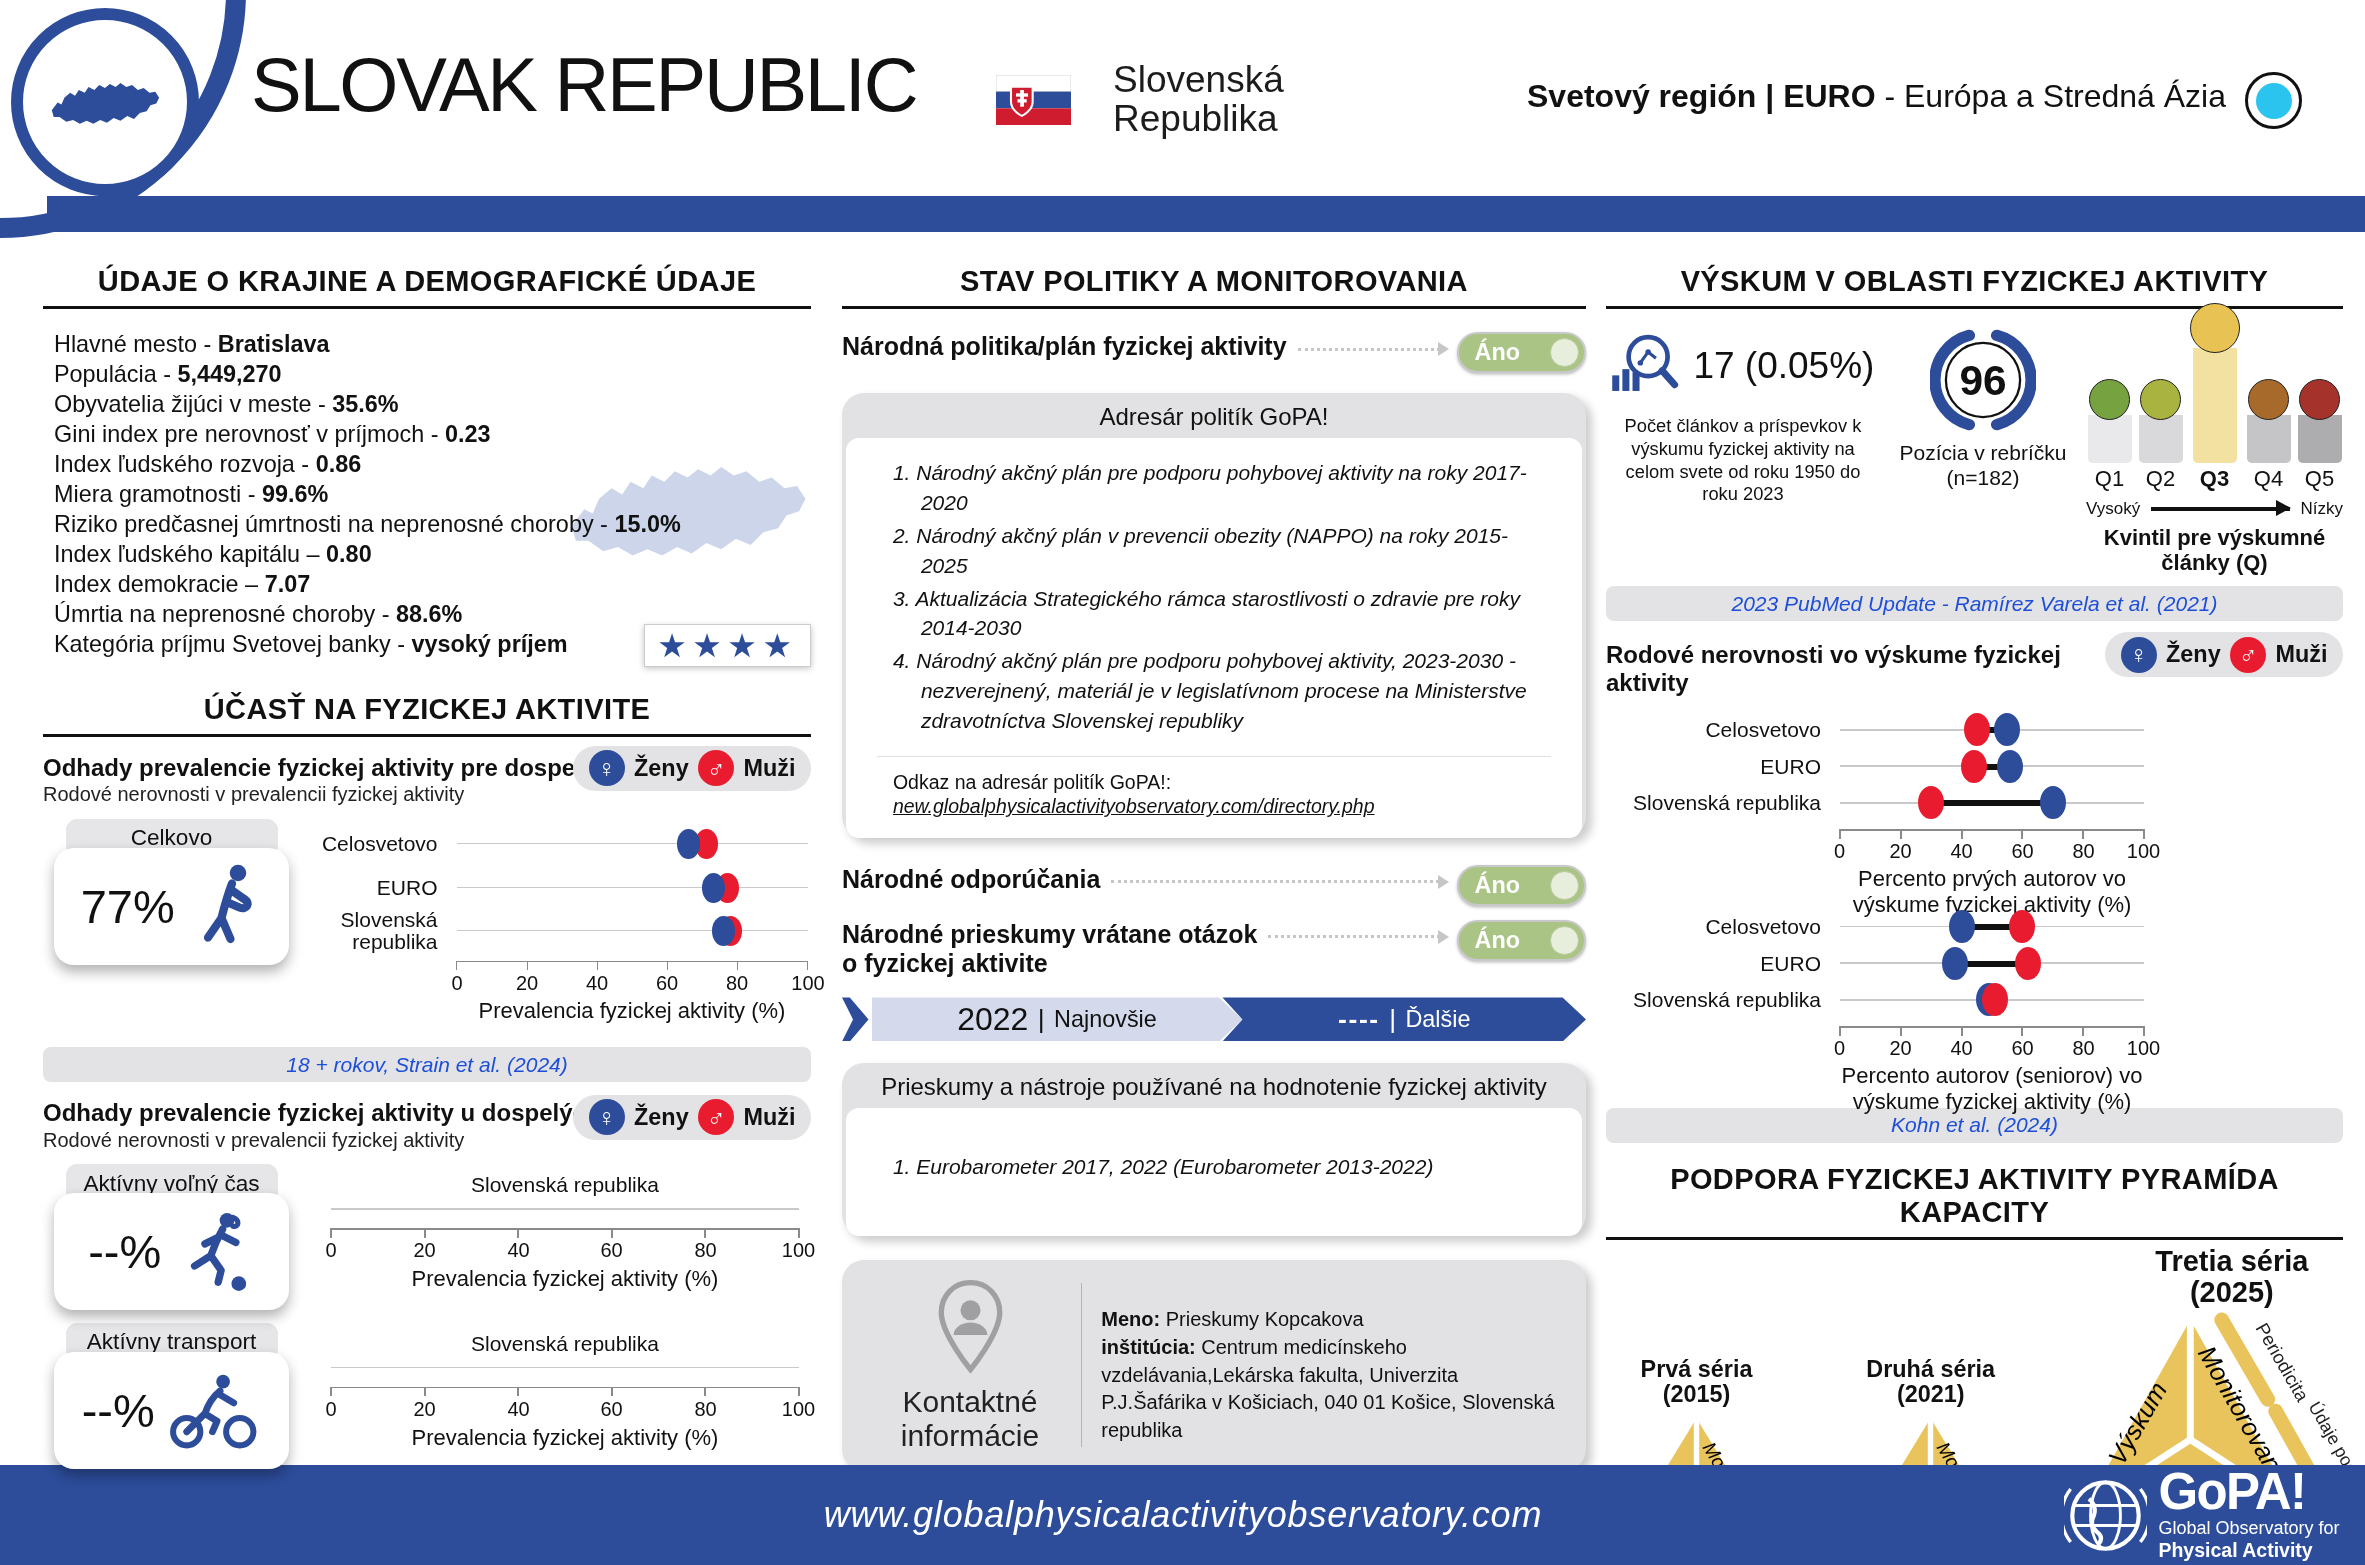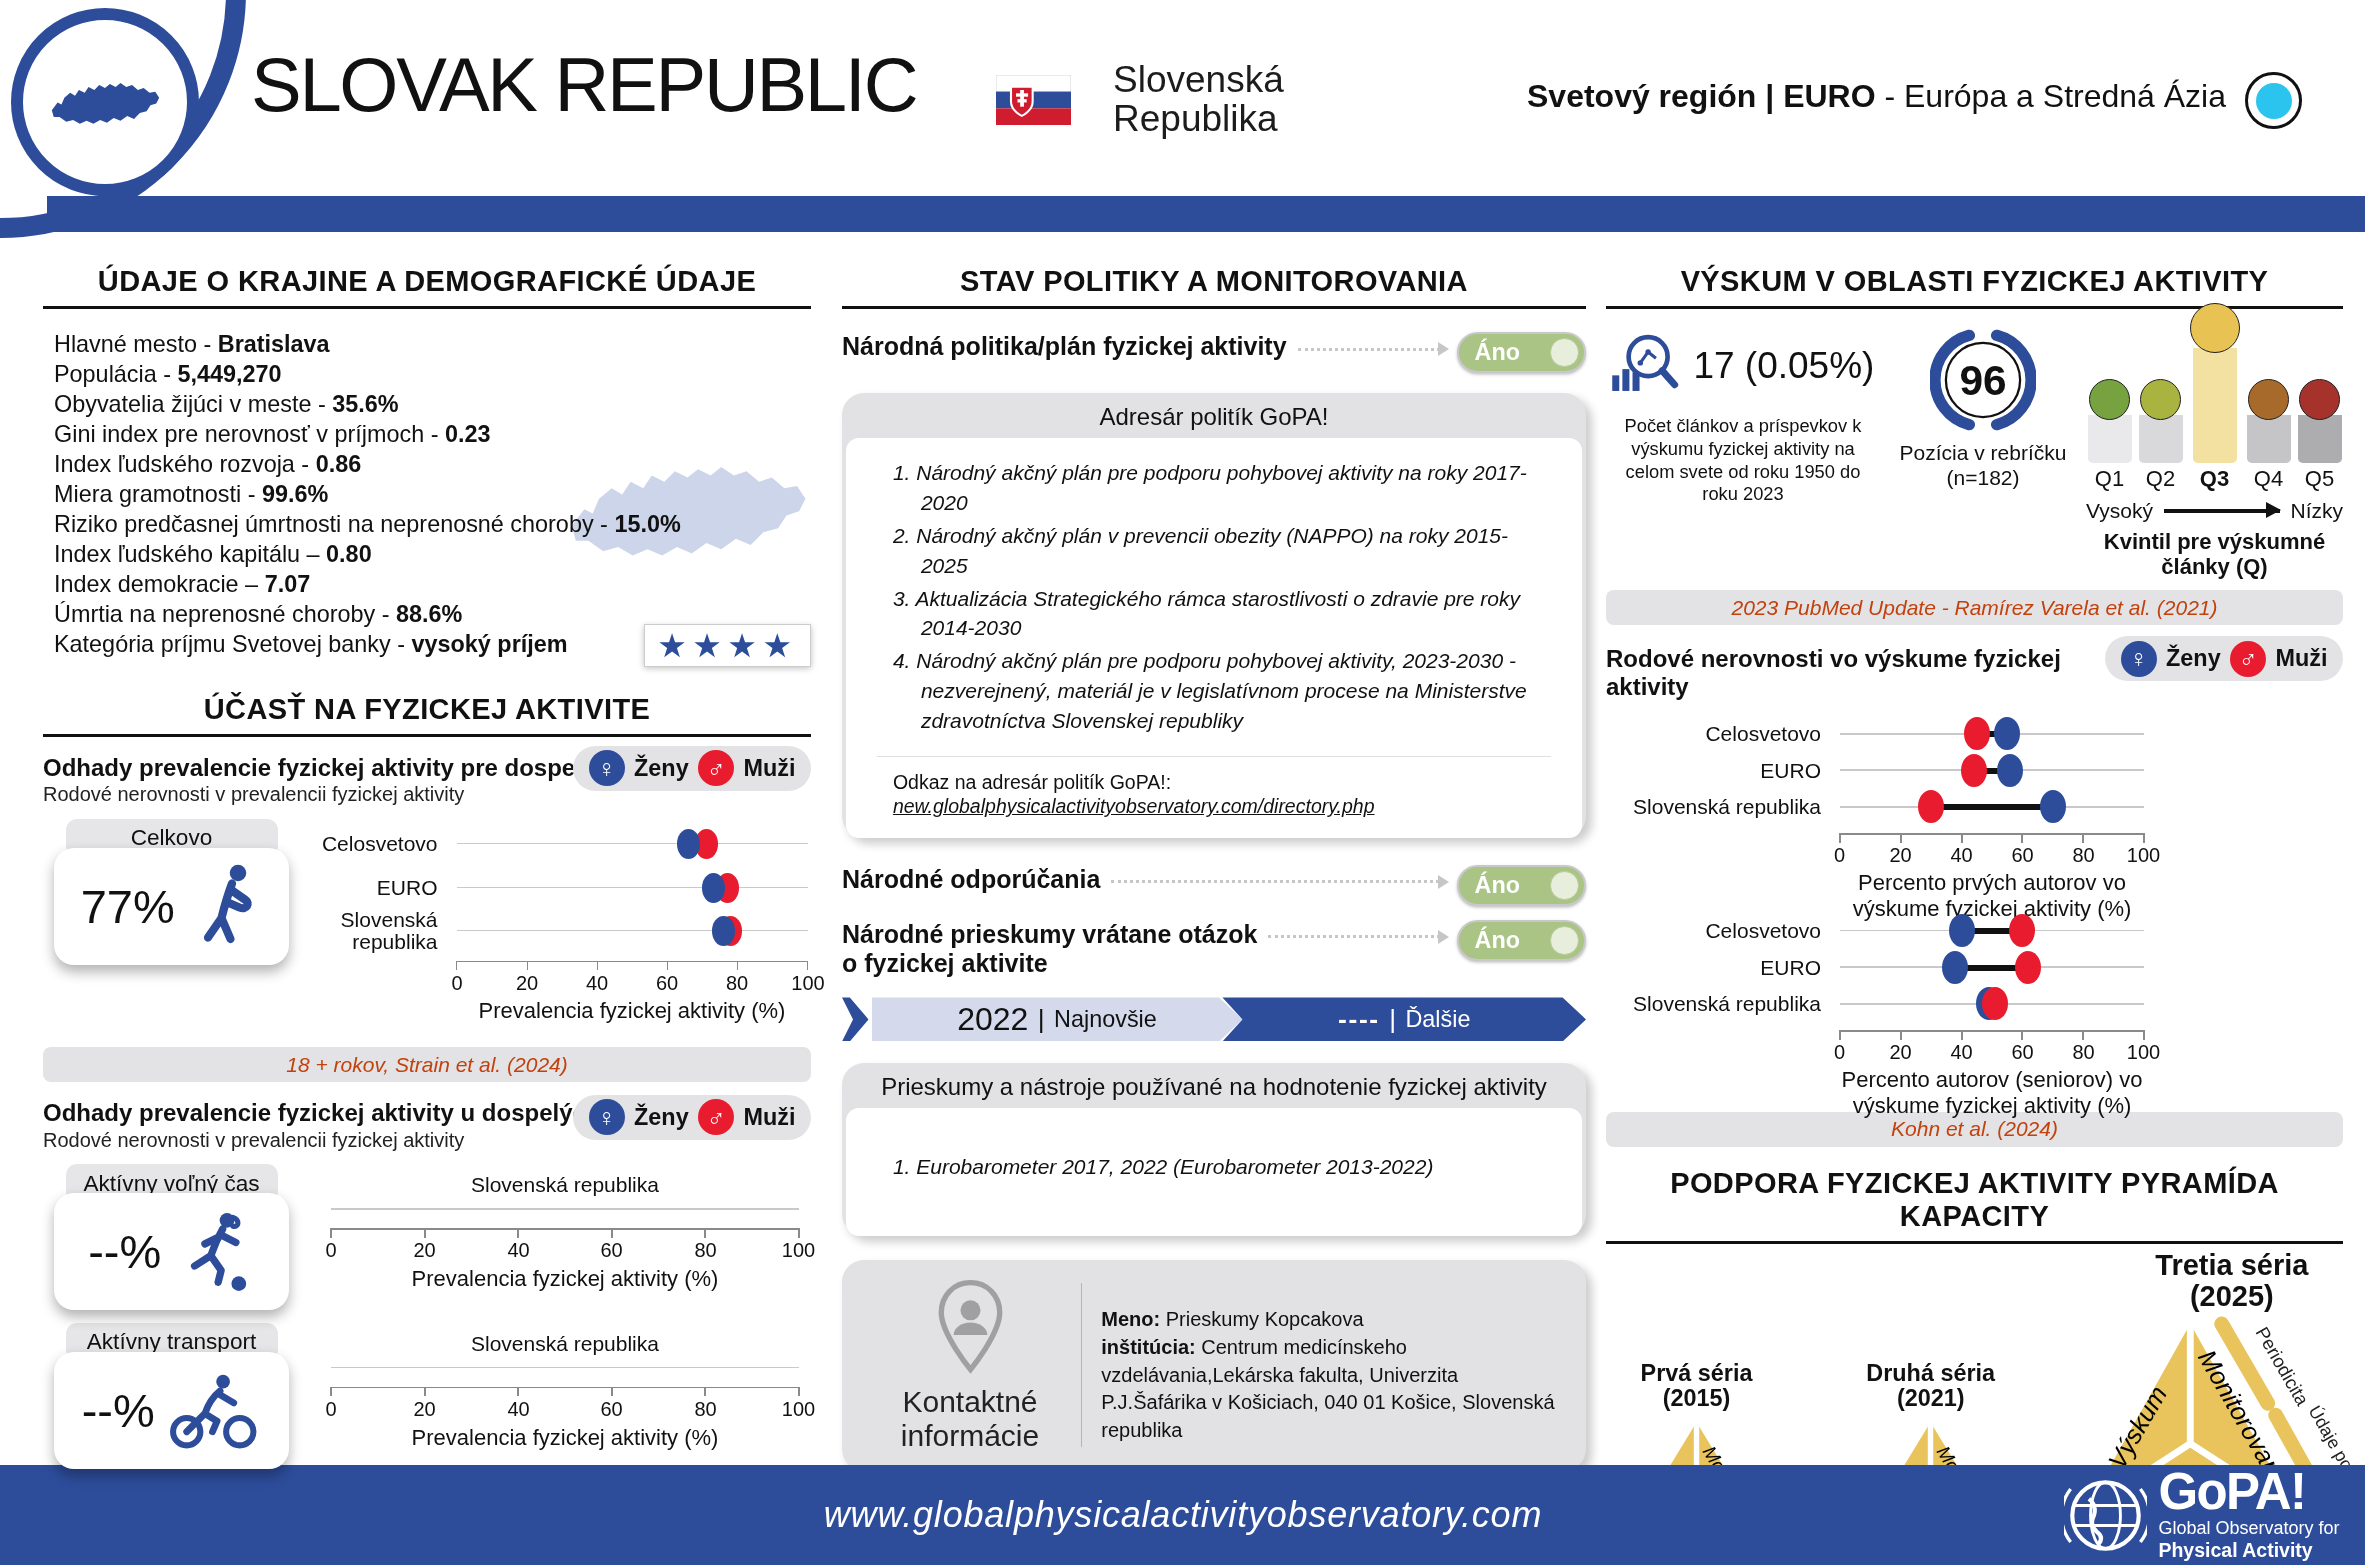--- a/index.html
+++ b/index.html
@@ -24,21 +24,21 @@
   #region-dot i{display:block;width:36px;height:36px;border-radius:50%;background:var(--cyan);}
 
   
   .col{position:absolute;top:265px;}
   #col-left{left:43px;width:768px;}
   #col-mid{left:842px;width:744px;}
   #col-right{left:1606px;width:737px;}
   .sec-title{font-weight:bold;font-size:29px;text-align:center;letter-spacing:0.4px;
       border-bottom:3.1px solid #111;padding-bottom:7.8px;}
   .src-bar{background:var(--gray);border-radius:7.8px;text-align:center;font-style:italic;
-      font-size:21px;color:#c2410c;padding:5.5px 4.7px;}
+      font-size:21px;color:#1d4ed8;padding:5.5px 4.7px;}
   .legend{position:absolute;right:0;background:var(--gray);border-radius:31px;padding:4.7px 15.6px;
       display:flex;align-items:center;gap:9.4px;font-size:23.4px;font-weight:bold;}
   .sym{width:36px;height:36px;border-radius:50%;color:#fff;display:flex;align-items:center;
       justify-content:center;font-size:25px;font-weight:bold;}
   .sym.f{background:var(--blue);} .sym.m{background:var(--red);}
 
   
   .demo-wrap{position:relative;margin:20px 0 0 11px;font-size:23.4px;line-height:30px;}
   .demo-rows{position:relative;z-index:1;}
   #map-watermark{position:absolute;right:-4.7px;top:117px;width:257px;z-index:0;}
@@ -113,21 +113,21 @@
   .s1top{display:flex;align-items:center;gap:9.4px;}
   .s1top .val{font-size:37px;white-space:nowrap;}
   .cap{font-size:18.3px;line-height:1.25;text-align:center;margin-top:9.4px;}
   .cap2{font-size:21px;line-height:1.2;margin-top:3.1px;}
   #quintiles{display:flex;justify-content:center;gap:7px;align-items:flex-end;height:165px;}
   .qcol{display:flex;flex-direction:column;align-items:center;justify-content:flex-end;}
   .qdot{border-radius:50%;border:1.6px solid #222;margin-bottom:-4.7px;z-index:1;}
   .qband{width:44px;border-radius:0 0 4.7px 4.7px;}
   .qlab{font-size:22px;margin-top:3.1px;}
   .qlab.hl{font-weight:bold;}
-  .qscale{display:flex;align-items:center;gap:11px;margin-top:6.2px;font-size:21px;}
+  .qscale{display:flex;align-items:center;gap:11px;margin-top:6.2px;font-size:17px;}
   .qarrow{flex:1;height:3.9px;background:#111;position:relative;}
   .qarrow:after{content:"";position:absolute;right:-1.6px;top:-7px;border-left:15.6px solid #111;
       border-top:8.6px solid transparent;border-bottom:8.6px solid transparent;}
   .qcap{font-weight:bold;font-size:22px;line-height:1.15;margin-top:6.2px;}
   .gender{margin-top:20px;position:relative;}
   .gender .hd{font-weight:bold;font-size:24px;max-width:483px;}
   .pyr-row{display:flex;align-items:flex-end;margin-top:6.2px;}
   .pyr{text-align:center;}
   .plabel{font-weight:bold;font-size:23.4px;line-height:1.08;margin-bottom:3.1px;}
   .plabel.big{font-size:29px;}

